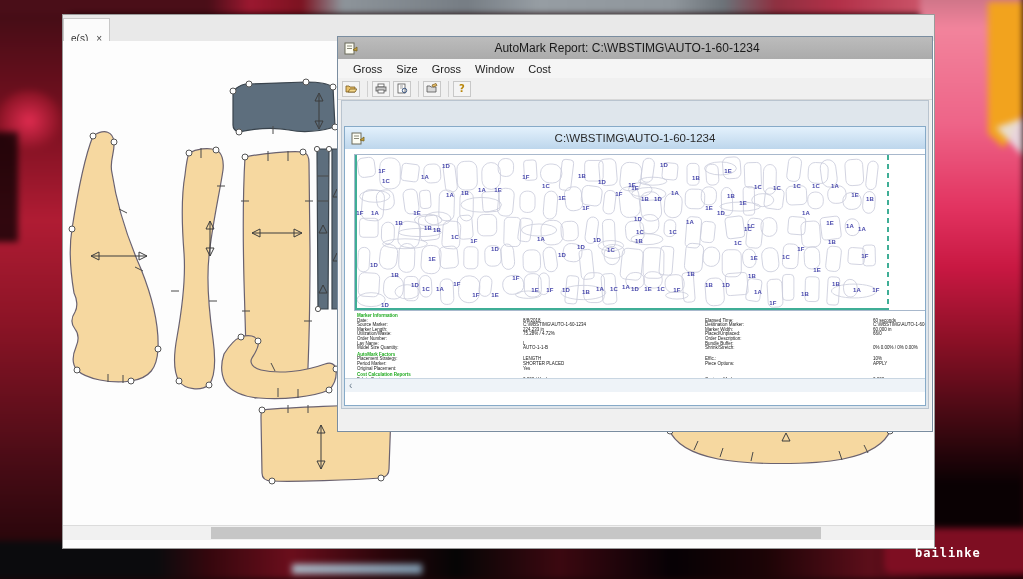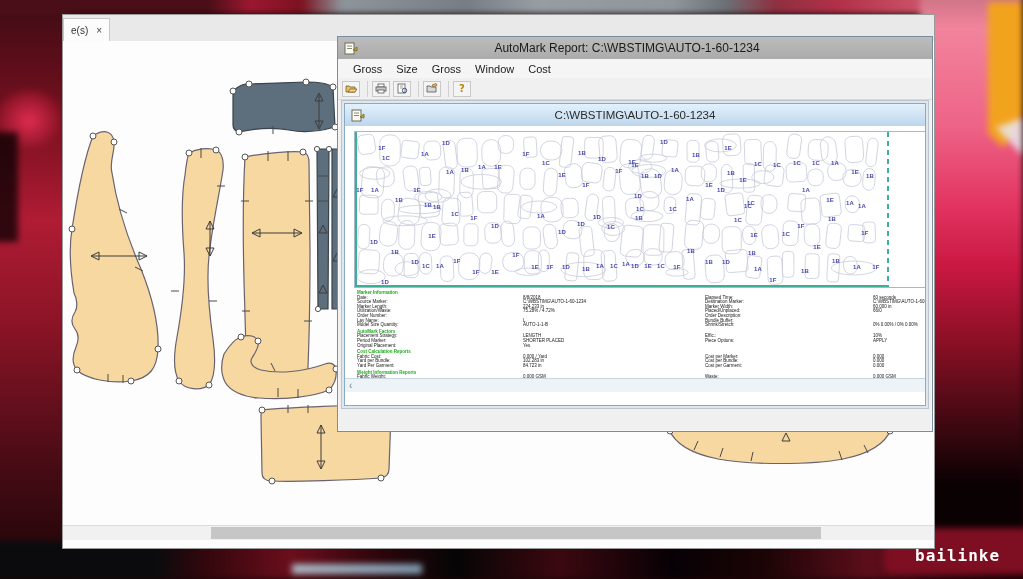--- a/index.html
+++ b/index.html
@@ -22,21 +22,21 @@
   #bg-bottom{left:0;top:549px;width:1031px;height:38px;
     background:linear-gradient(90deg,#0b0b0d 0%,#0b0b0d 16%,#35070d 21%,#6b0e1c 29%,#2a050a 38%,#050505 45%,#3c0810 55%,#060105 66%,#1c0406 75%,#5c0e1a 85%,#2a0005 100%);}
   #bg-bottom-sliver{left:300px;top:572px;width:130px;height:10px;background:linear-gradient(90deg,#aab7c4,#7e98ad);}
   #bg-wm-blob{left:892px;top:536px;width:150px;height:46px;background:#7e0e22;border-radius:8px;}
 
   
   #app{position:absolute;left:62px;top:14px;width:873px;height:535px;background:#fdfdfd;
     border:1px solid #9a9a9a;box-sizing:border-box;z-index:1;}
   #tabbar{position:absolute;left:0;top:0;right:0;height:26px;background:#e9e9e9;border-bottom:1px solid #cfcfcf;}
   #tab{position:absolute;left:0;top:3px;height:23px;background:#fbfbfb;border:1px solid #c8c8c8;border-bottom:none;
-    display:flex;align-items:center;padding:0 7px;gap:8px;font-size:10px;color:#333;}
+    display:flex;align-items:center;padding:8px 7px;gap:8px;font-size:10px;color:#333;}
   #tab .close{font-size:10px;color:#444;cursor:default;}
   #canvas{position:absolute;left:0;top:26px;right:0;bottom:0;background:#fdfdfd;}
   #pieces{position:absolute;left:0;top:0;}
   .tan{fill:#f6d8a0;stroke:#6a6270;stroke-width:1.2;}
   .dark{fill:#5d6e7d;stroke:#39434c;stroke-width:1.2;}
   .pt{fill:#ffffff;stroke:#555;stroke-width:1;}
   .gl{stroke:#3c3c3c;stroke-width:1;fill:none;}
   .tick{stroke:#4a4a4a;stroke-width:1;fill:none;}
   #app-hscroll{position:absolute;left:0;bottom:8px;right:0;height:14px;background:#f1f1f1;border-top:1px solid #dcdcdc;}
   #app-hthumb{position:absolute;left:148px;top:1px;width:610px;height:12px;background:#c6c6c6;}
@@ -49,42 +49,42 @@
   #rw-title .ttl{position:absolute;left:0;right:16px;text-align:center;}
   .win-ico{margin-left:6px;width:14px;height:13px;z-index:1;}
   #rw-menubar{position:absolute;left:0;top:22px;right:0;height:19px;background:#f5f5f5;border-bottom:1px solid #e0e0e0;
     display:flex;align-items:center;padding-left:8px;gap:0;}
   .menu-item{font-size:11px;color:#222;padding:2px 7px;}
   #rw-toolbar{position:absolute;left:0;top:41px;right:0;height:21px;background:#f0f0f0;border-bottom:1px solid #d8d8d8;
     display:flex;align-items:center;padding-left:4px;gap:3px;}
   .tbtn{width:18px;height:16px;border:1px solid #c8c8c8;background:#f4f4f4;display:flex;align-items:center;justify-content:center;box-sizing:border-box;}
   .tsep{width:3px;height:16px;border-right:1px solid #d0d0d0;margin:0 1px;}
   #rw-mdi{position:absolute;left:3px;top:63px;right:3px;bottom:22px;background:#dfe6ec;border:1px solid #b9c4cf;box-sizing:border-box;}
-  #cw{position:absolute;inset:2px;border:1px solid #86aac8;background:#fff;box-sizing:border-box;}
+  #cw{position:absolute;inset:2px;border:1px solid #86aac8;background:#fff;box-sizing:border-box;margin-top:23px;}
   #cw-title{position:absolute;left:0;top:0;right:0;height:22px;background:linear-gradient(180deg,#e3f1fc,#bdd6ec);
     border-bottom:1px solid #9dbcd8;display:flex;align-items:center;font-size:11.5px;color:#2a2a2a;}
   #cw-title .ttl{position:absolute;left:0;right:0;text-align:center;}
   #cw-body{position:absolute;left:0;top:22px;right:0;bottom:13px;background:#fff;overflow:hidden;}
   #nest{position:absolute;left:9px;top:5px;width:575px;height:157px;border:1px solid #a8b8cc;box-sizing:border-box;background:#fff;}
   #nest-labels{position:absolute;inset:0;}
   .nest-label{position:absolute;font-size:6px;font-weight:bold;color:#4747ab;transform:translate(-50%,-50%);letter-spacing:.2px;}
   #report-rows{position:absolute;left:0;top:163px;right:0;height:107px;font-size:4.5px;color:#151515;line-height:4.6px;}
   .rt-header{color:#1faa1f;margin:2px 0 0 12px;font-weight:bold;}
   .rt-row{position:relative;height:4.6px;}
   .rt-row span{position:absolute;white-space:nowrap;}
   .rt-c1{left:12px;} .rt-c2{left:178px;} .rt-c3{left:360px;} .rt-c4{left:528px;}
   #cw-hscroll{position:absolute;left:0;right:0;bottom:0;height:13px;background:#eef3f8;border-top:1px solid #c9d6e2;
     display:flex;align-items:center;}
   #cw-hscroll .arr{font-size:10px;color:#6b7d8e;margin-left:4px;line-height:10px;}
   #rw-status{position:absolute;left:0;right:0;bottom:0;height:21px;background:#f2f2f2;border-top:1px solid #d5d5d5;
     display:flex;align-items:center;font-size:11px;color:#222;padding-left:6px;box-sizing:border-box;}
 
   
   #watermark{position:absolute;left:915px;top:546px;z-index:3;color:#fff;font-family:"DejaVu Sans Mono",monospace;
-    font-weight:bold;font-size:16px;letter-spacing:1px;}
+    font-weight:bold;font-size:12px;letter-spacing:1px;}
 </style>
 </head>
 <body>
 
 <div id="stage">
 
   <div id="bg">
     <div class="bgl" id="bg-left"></div>
     <div class="bgl" id="bg-left-bright"></div>
     <div class="bgl" id="bg-left-black"></div>

